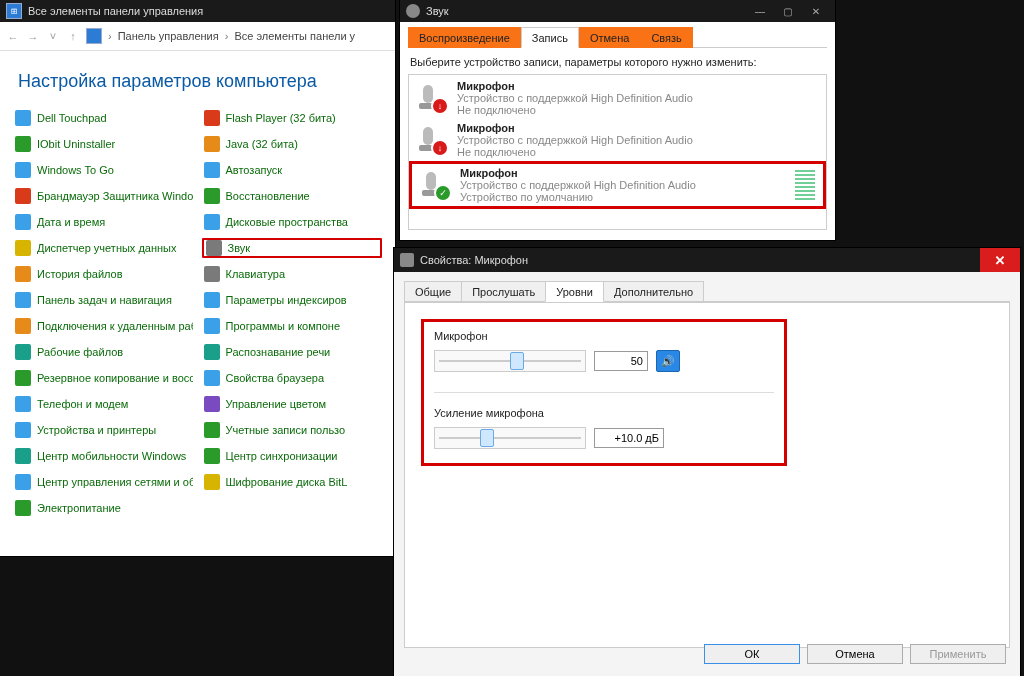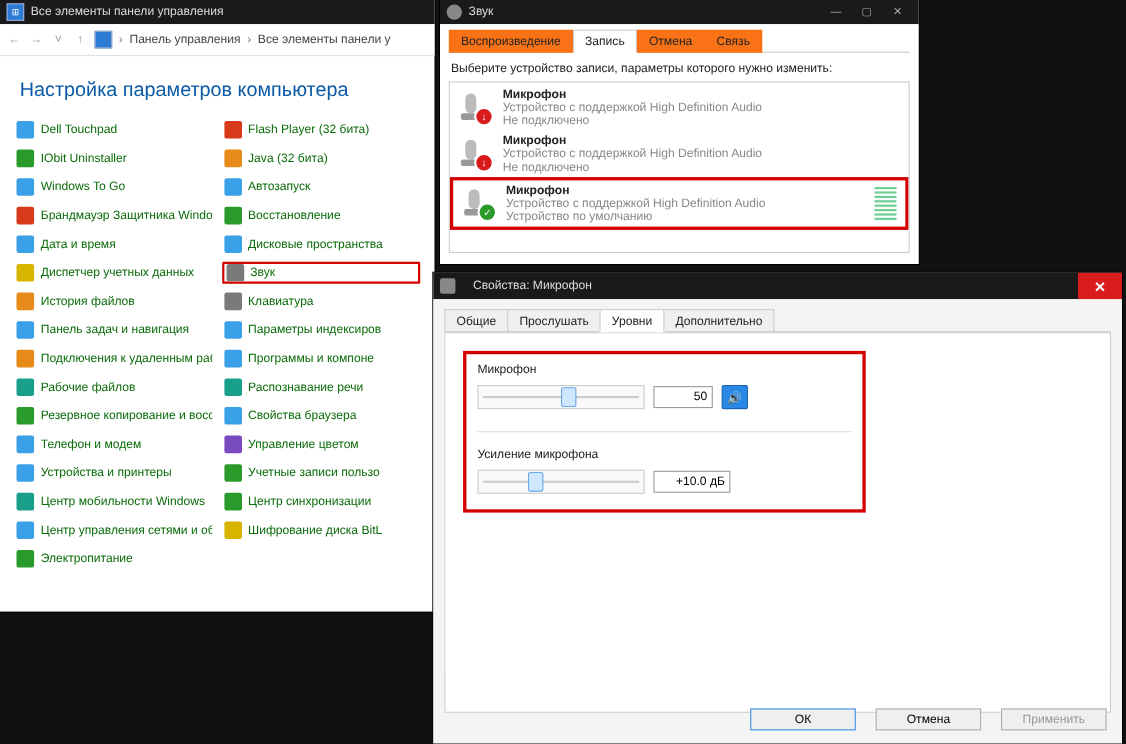--- a/index.html
+++ b/index.html
@@ -218,21 +218,21 @@
     box-shadow:0 0 0 1px #000;
     display:flex; flex-direction:column;
   }
   .prop-titlebar {
     height:24px;
     background:#1a1a1a;
     color:#ddd;
     display:flex; align-items:center; justify-content:space-between;
     padding:0 0 0 6px; font-size:11px;
   }
-  .prop-title-left { display:flex; align-items:center; gap:16px;}
+  .prop-title-left { display:flex; align-items:center; gap:6px;}
   .prop-titlebar .ico { width:14px; height:14px; background:#888; border-radius:2px;}
   .prop-close {
     width:40px; height:24px; background:#d91c1c;
     color:#fff; display:flex; align-items:center; justify-content:center;
     font-size:13px; font-weight:bold; cursor:pointer;
   }
   .prop-body {
     flex:1; background:#f4f4f4; padding:8px 10px;
     position:relative;
   }
@@ -306,21 +306,21 @@
     background:#2988e6;
     border:1px solid #1a66b3;
     border-radius:2px;
     display:flex; align-items:center; justify-content:center;
     color:#fff; font-size:11px;
   }
   .divider { border:none; border-top:1px solid #ddd; margin:14px 0; }
   .prop-buttons {
     position:absolute;
     right:14px; bottom:12px;
-    display:flex; gap:18px;
+    display:flex; gap:7px;
   }
   .btn {
     min-width:70px;
     padding:3px 12px;
     font-size:11px;
     border:1px solid #adadad;
     background:#efefef;
     cursor:pointer;
     text-align:center;
   }

